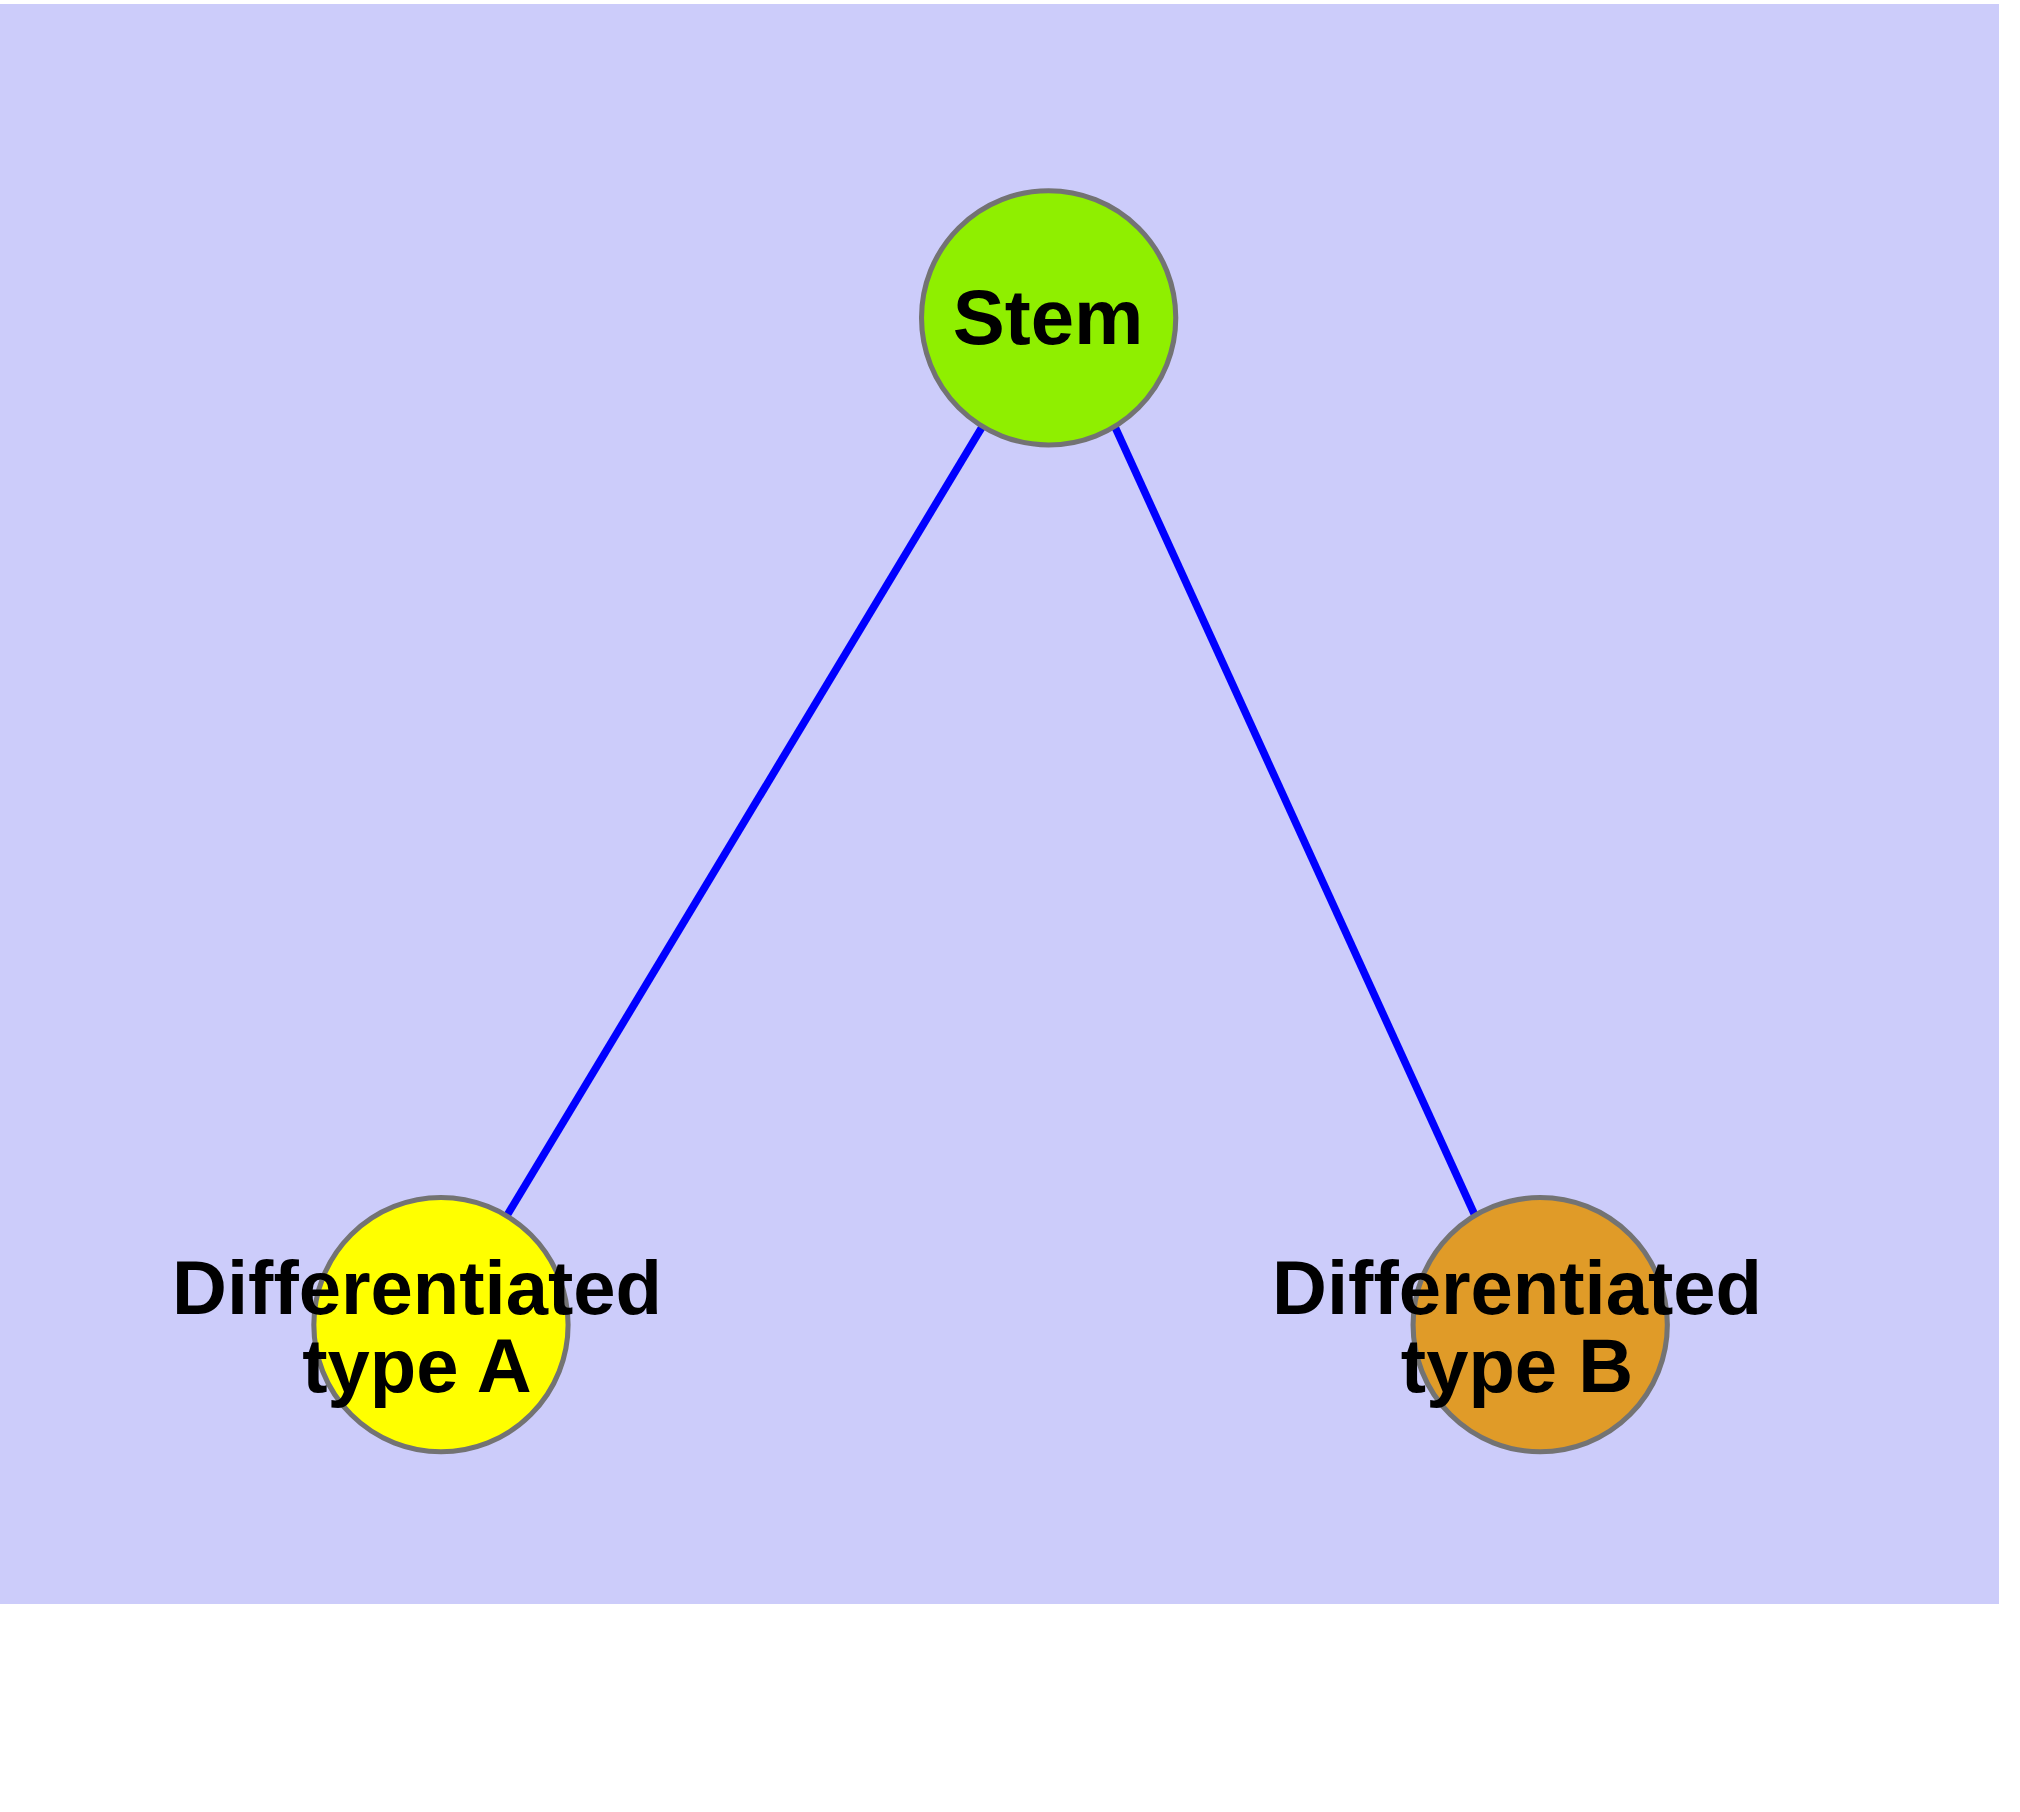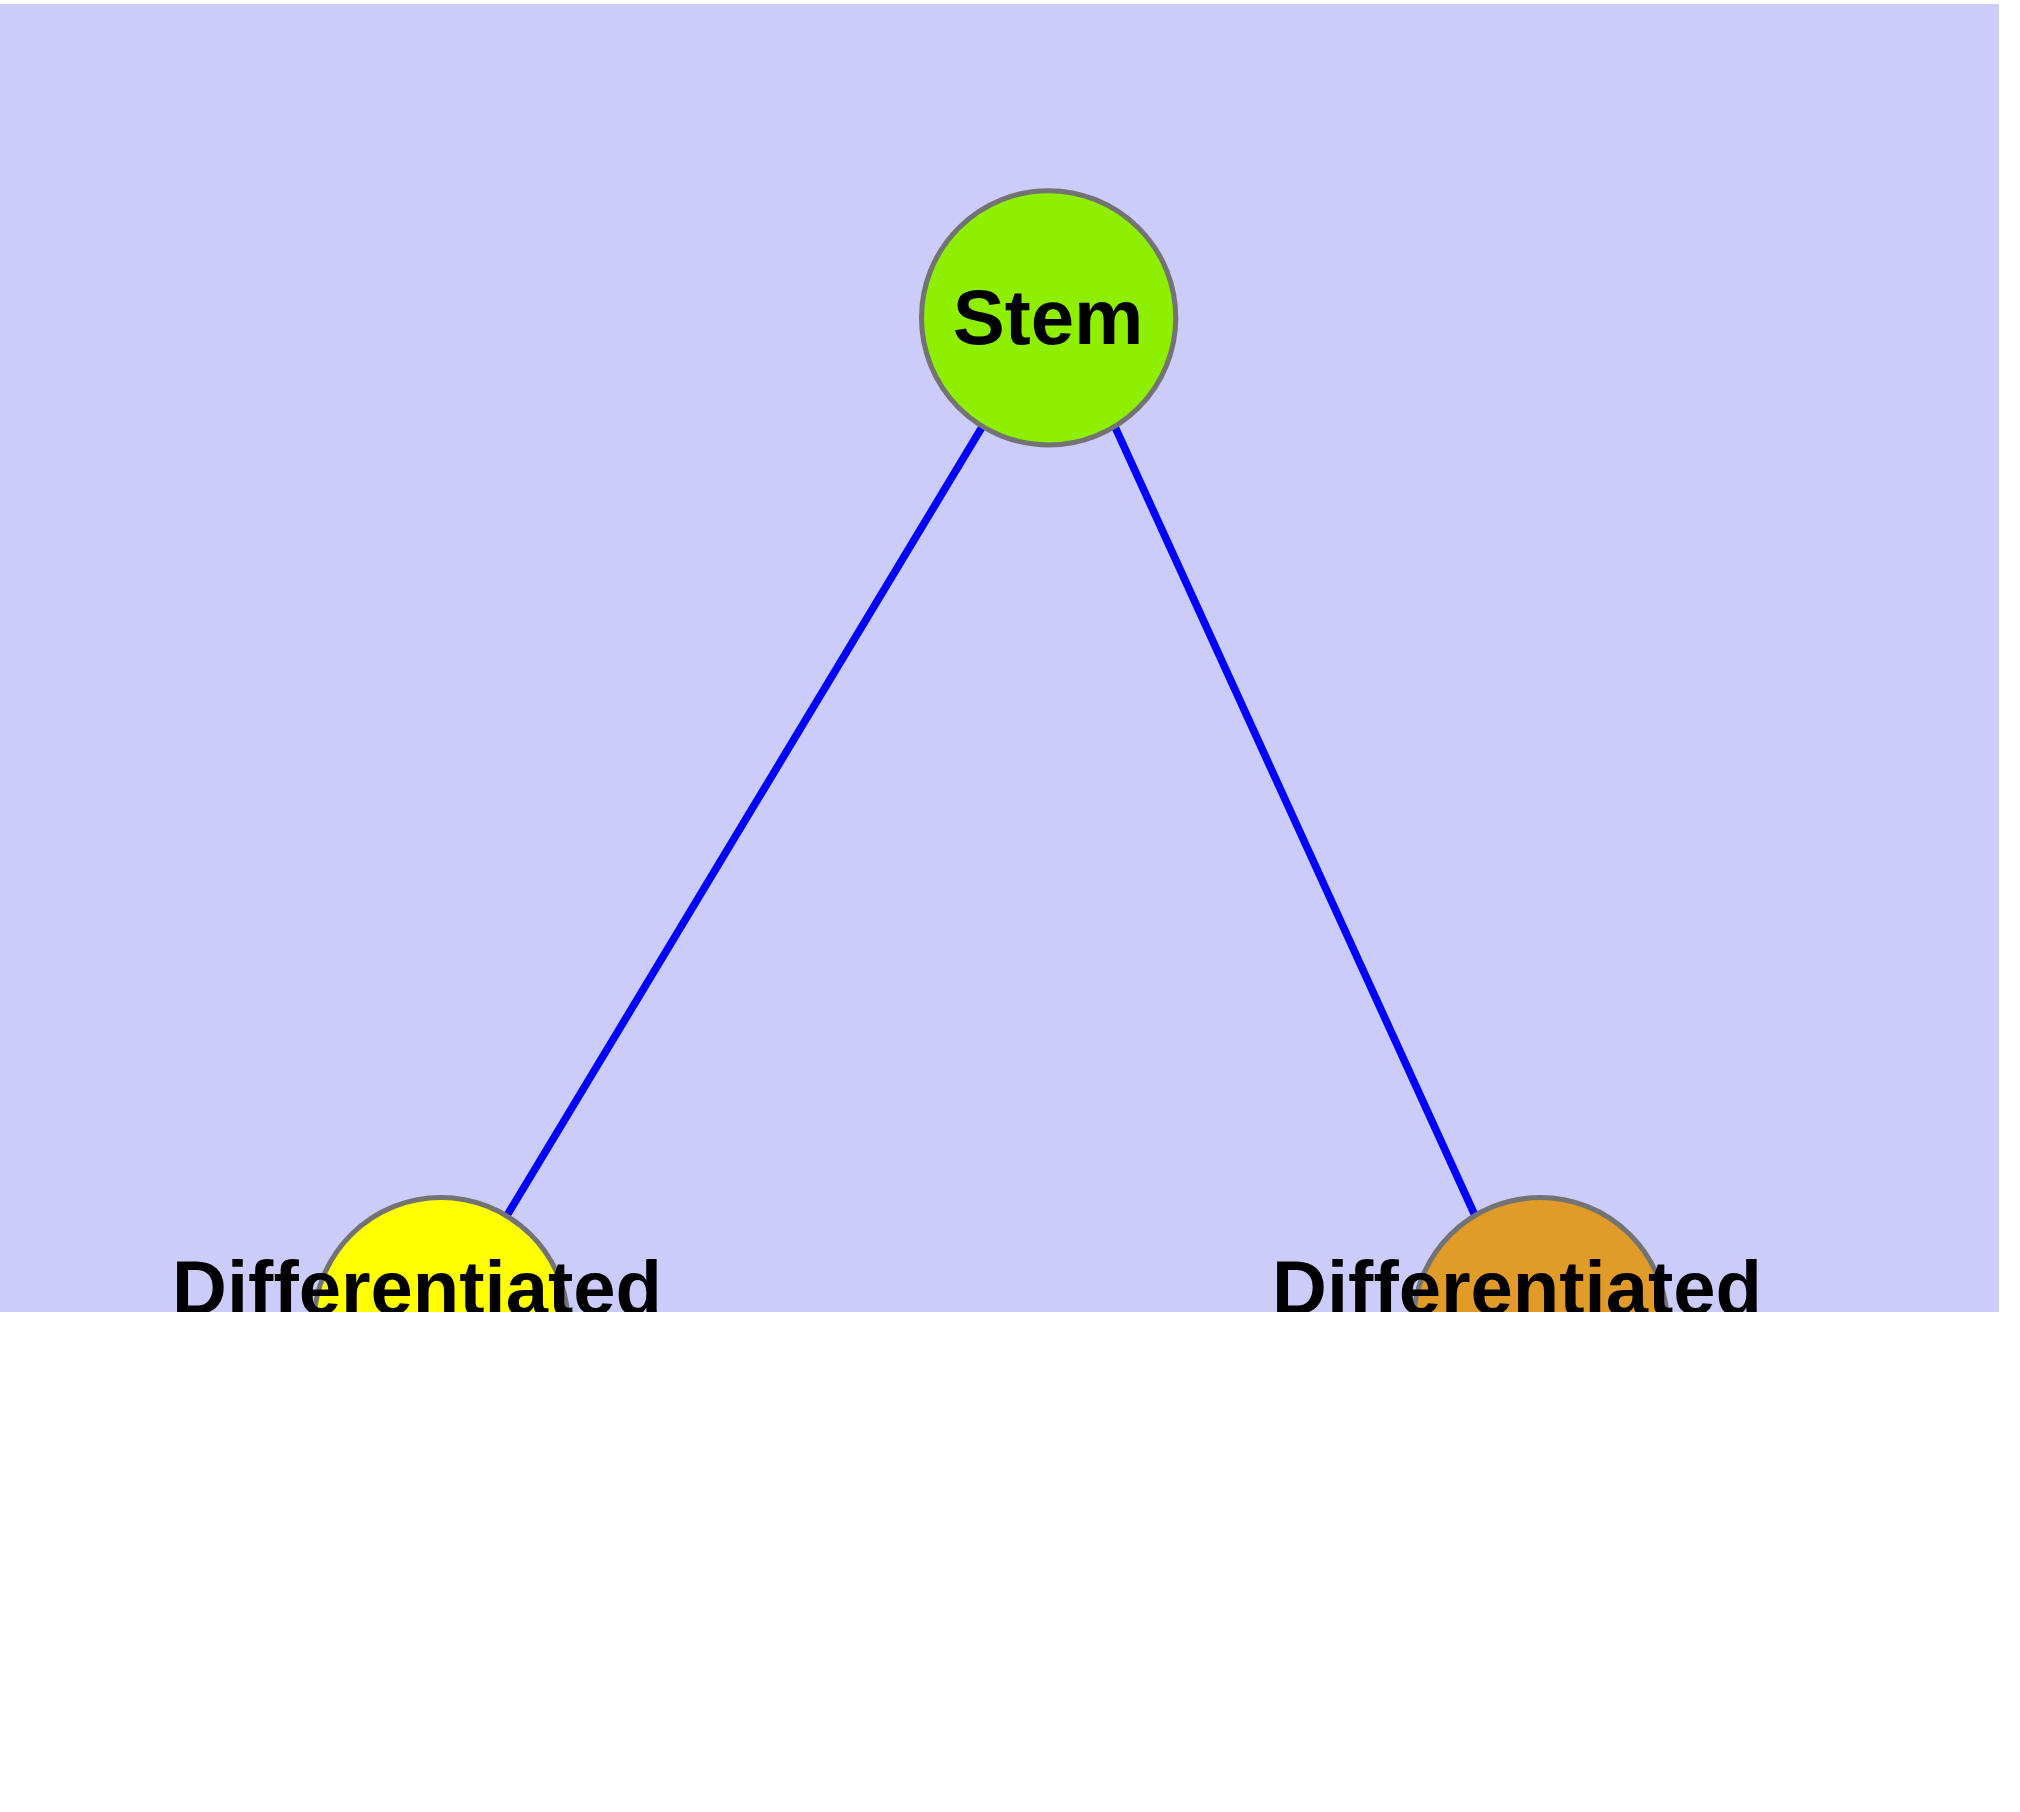--- a/index.html
+++ b/index.html
@@ -3,21 +3,21 @@
 <meta charset="utf-8">
 <style>
   html, body {
     margin: 0;
     padding: 0;
     background: #ffffff;
   }
   #canvas {
     position: relative;
     width: 2021px;
-    height: 1312px;
+    height: 1604px;
     overflow: hidden;
     background: #ffffff;
     font-family: "Liberation Sans", sans-serif;
   }
   #plot-area {
     position: absolute;
     left: 0px;
     top: 4.2px;
     width: 1999px;
     height: 1808px;

